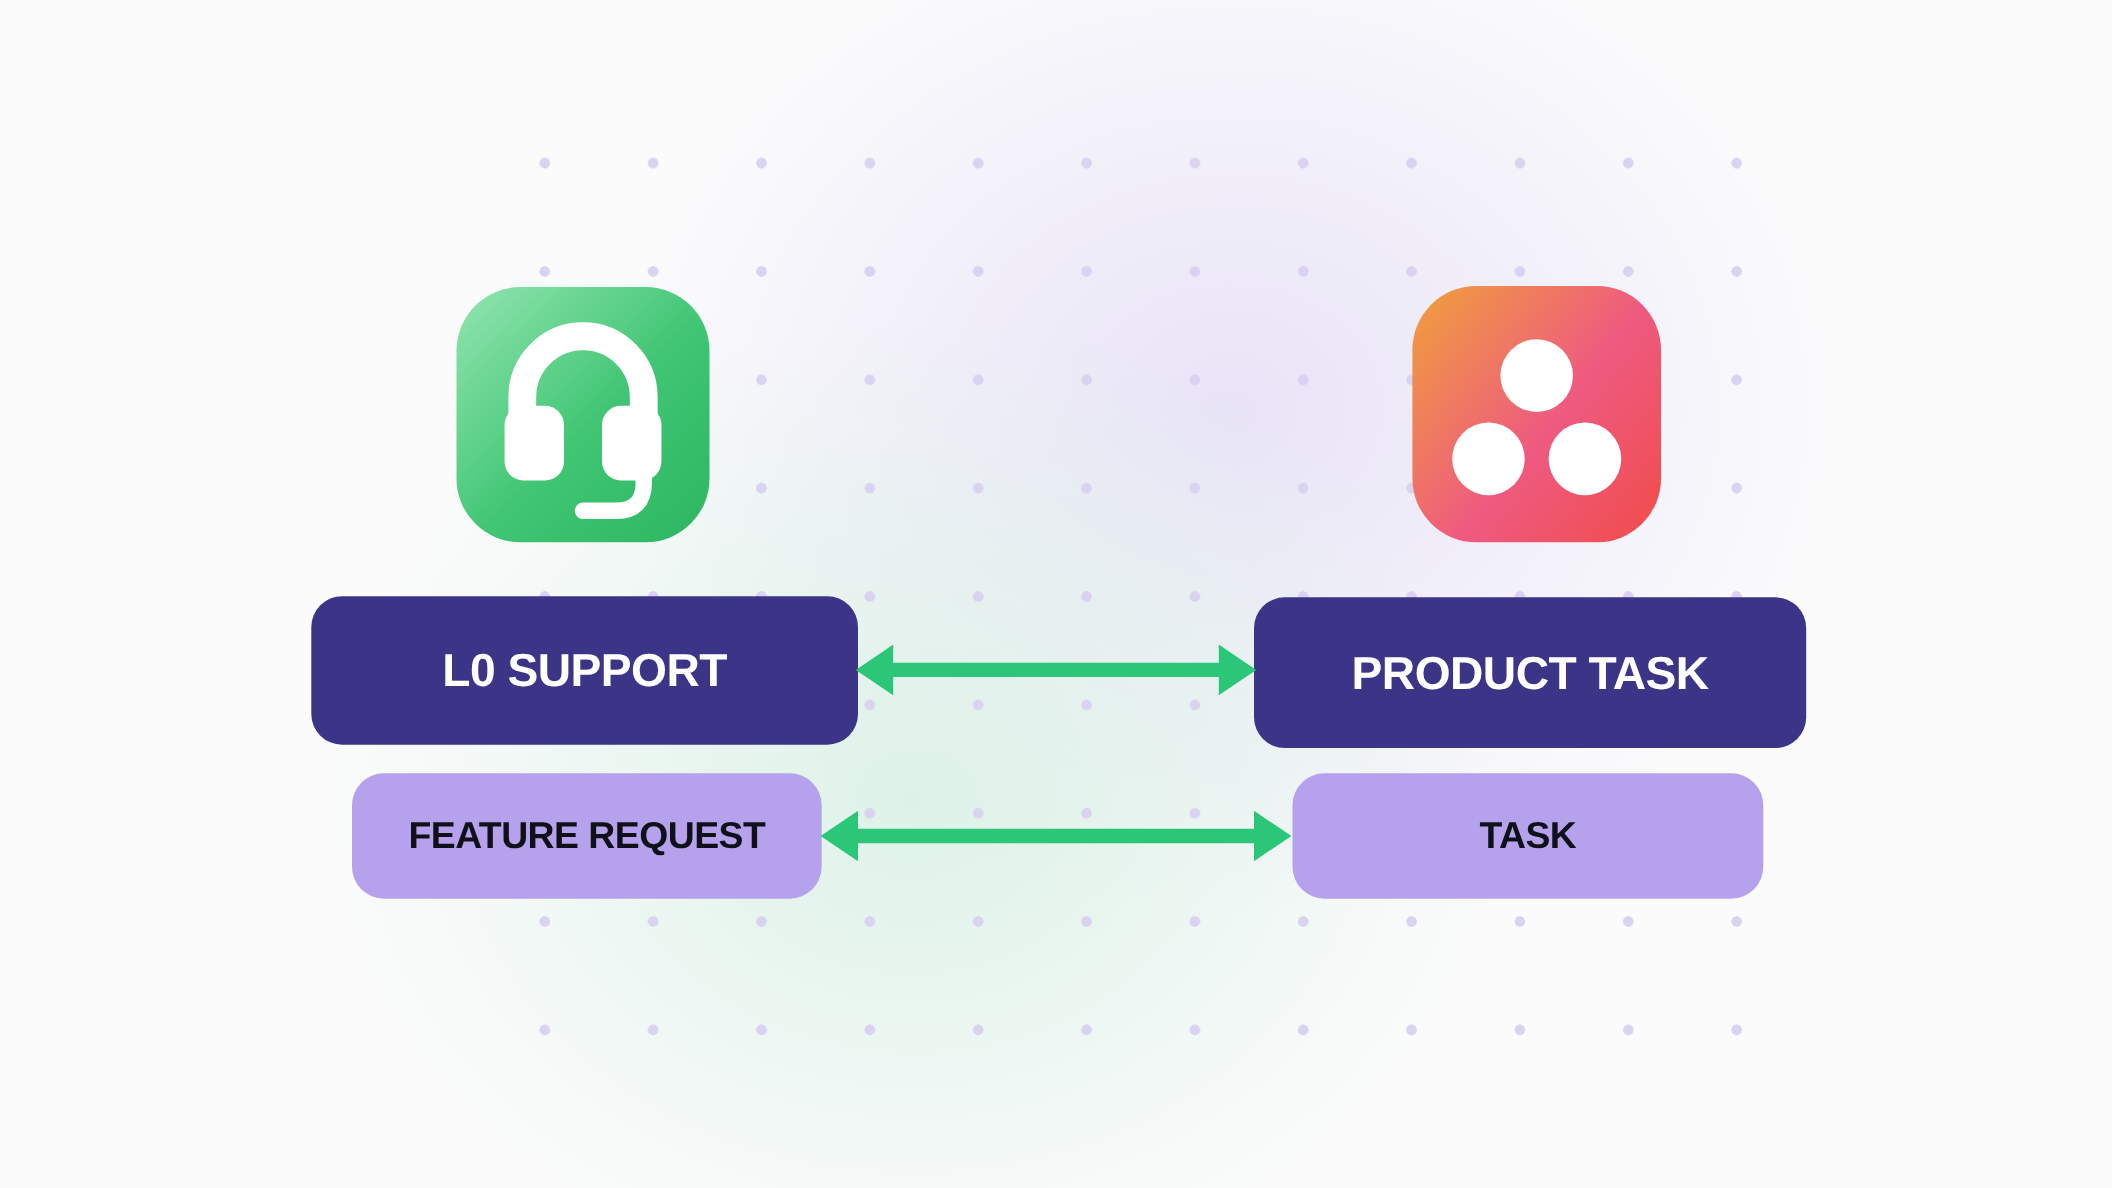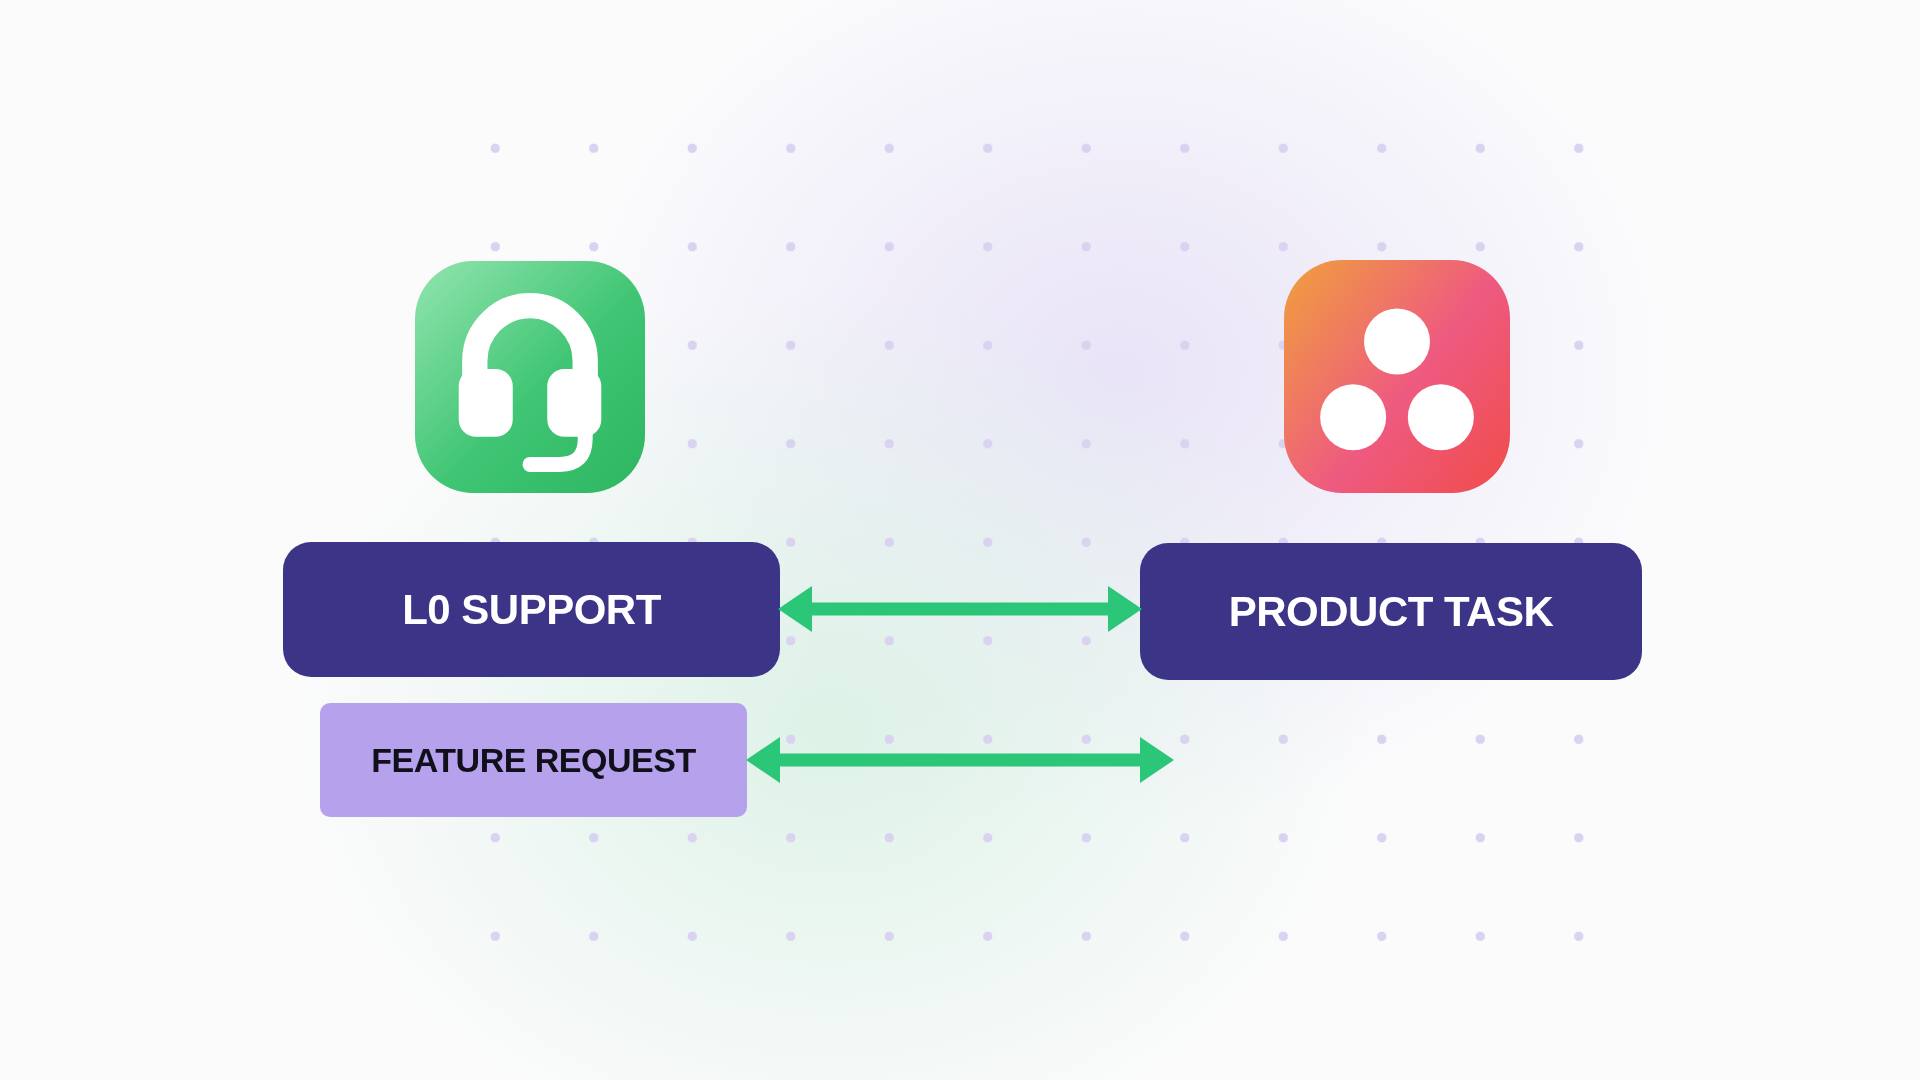--- a/index.html
+++ b/index.html
@@ -63,21 +63,21 @@
   .node-dark {
     background: var(--dark-box-bg, #3c3487);
     color: var(--dark-box-text, #ffffff);
     border-radius: 28px;
     font-size: 42px;
     letter-spacing: -0.5px;
   }
   .node-light {
     background: var(--light-box-bg, #b6a2ec);
     color: var(--light-box-text, #10101a);
-    border-radius: 10px;
+    border-radius: 29px;
     font-size: 34px;
     letter-spacing: -0.5px;
   }
   .node-l0-support     { left: 283px;  top: 542px; width: 497px; height: 135px; }
   .node-product-team   { left: 1140px; top: 543px; width: 502px; height: 137px; }
   .node-feature-request{ left: 320px;  top: 703px; width: 427px; height: 114px; }
   .node-task           { left: 1175px; top: 703px; width: 428px; height: 114px; }
 
   
   .arrow { position: absolute; pointer-events: none; }
@@ -114,20 +114,23 @@
   <div class="node node-dark node-l0-support">
     <span>L0 SUPPORT</span>
   </div>
   <div class="node node-dark node-product-team">
     <span>PRODUCT TASK</span>
   </div>
 
   <div class="node node-light node-feature-request">
     <span>FEATURE REQUEST</span>
   </div>
+  <div class="node node-light node-task">
+    <span>TASK</span>
+  </div>
 
   <svg class="arrow arrow-top" viewBox="0 0 364 46" aria-hidden="true">
     <rect class="shape" x="28" y="16.5" width="308" height="13" rx="2"></rect>
     <polygon class="shape" points="34,0 34,46 0,23"></polygon>
     <polygon class="shape" points="330,0 330,46 364,23"></polygon>
   </svg>
   <svg class="arrow arrow-bottom" viewBox="0 0 428 46" aria-hidden="true">
     <rect class="shape" x="28" y="16.5" width="372" height="13" rx="2"></rect>
     <polygon class="shape" points="34,0 34,46 0,23"></polygon>
     <polygon class="shape" points="394,0 394,46 428,23"></polygon>

